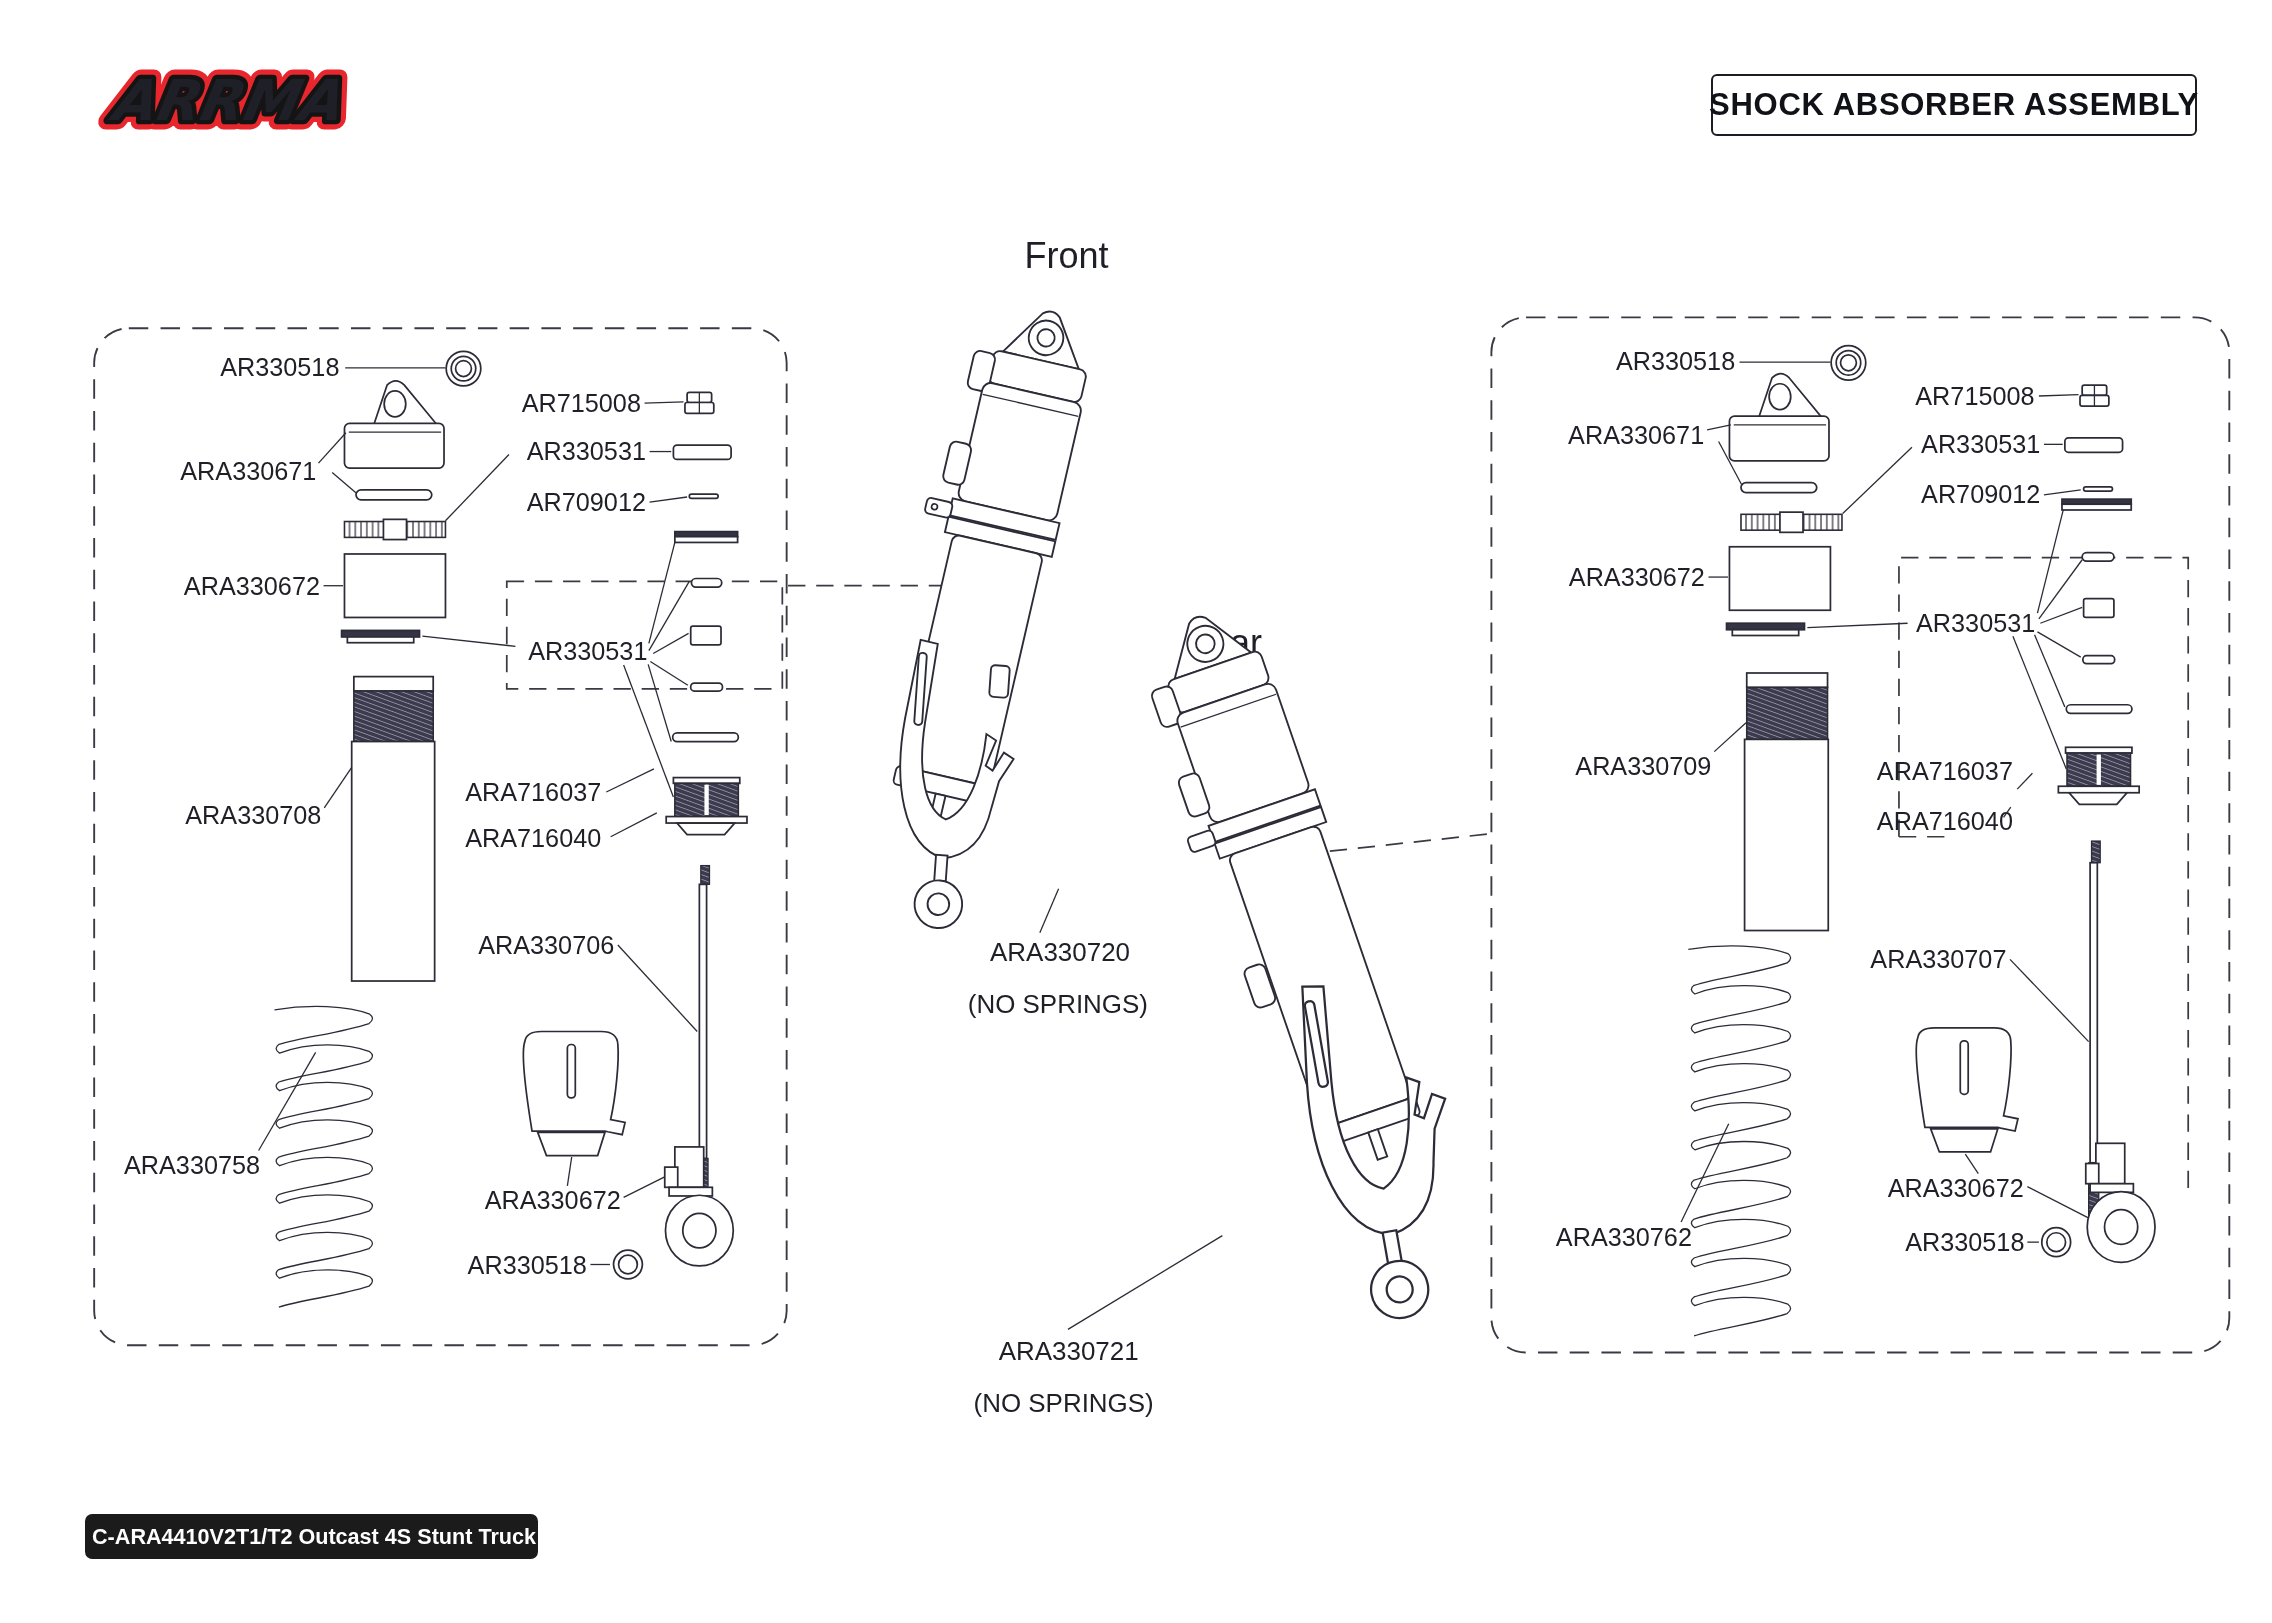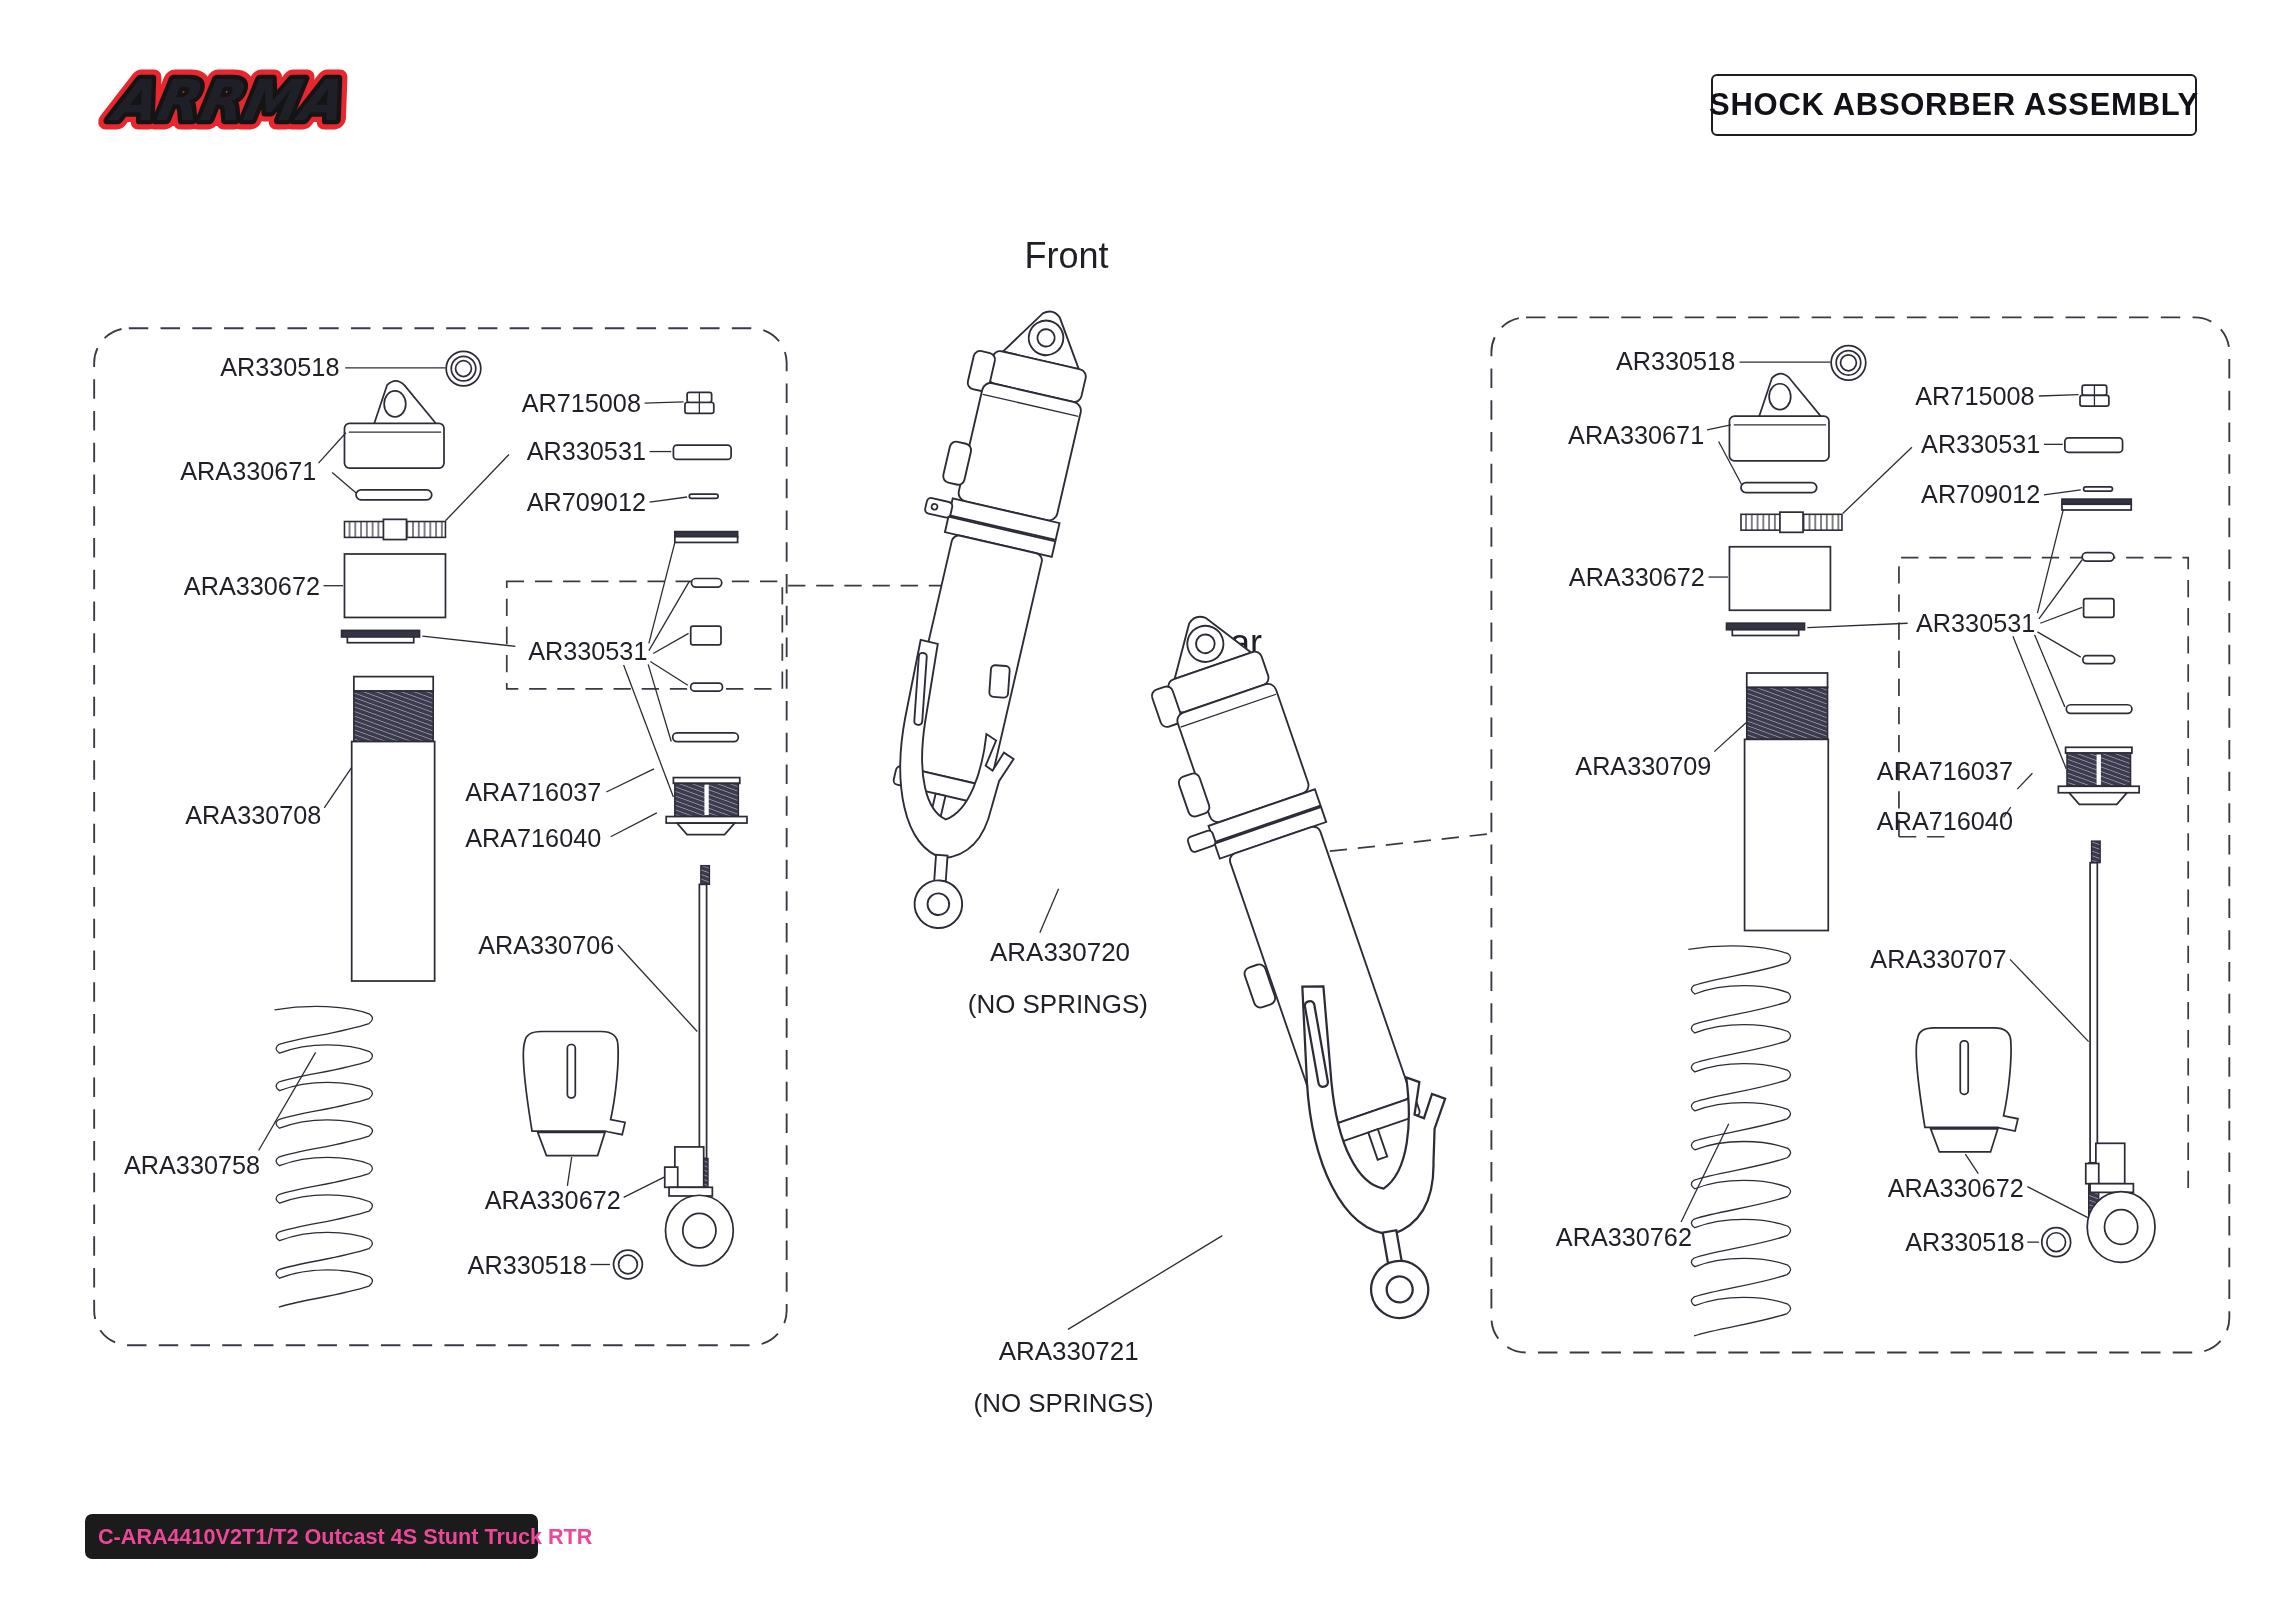--- a/index.html
+++ b/index.html
@@ -5,21 +5,21 @@
   html,body{margin:0;padding:0;background:#ffffff;}
   .page{position:relative;width:2273px;height:1623px;background:#ffffff;overflow:hidden;
         font-family:"Liberation Sans","DejaVu Sans",sans-serif;}
   .page svg{position:absolute;left:0;top:0;}
   .brand-box{position:absolute;left:79px;top:62px;width:303px;height:75px;}
   .title-box{position:absolute;left:1711px;top:74px;width:482px;height:58px;
              border:2.5px solid #1c1c24;border-radius:6px;display:flex;align-items:center;justify-content:center;}
   .title-box span{font-size:31px;font-weight:bold;color:#111118;letter-spacing:0.7px;white-space:nowrap;}
   .footer-chip{position:absolute;left:85px;top:1514px;width:453px;height:45px;background:#1b1b1b;
                border-radius:7.2px;display:flex;align-items:center;}
-  .footer-chip span{color:#ec4899;font-weight:bold;font-size:21.6px;padding-left:13px;white-space:nowrap;}
+  .footer-chip span{color:#ffffff;font-weight:bold;font-size:21.6px;padding-left:7px;white-space:nowrap;}
   text{fill:#1f1f28;}
   .lbl{font-size:35px;}
   .big{font-size:50px;}
   .mid{font-size:36px;}
   .ln{stroke:#2c2c38;stroke-width:1.8;fill:none;}
   .part{stroke:#2c2c38;stroke-width:2.4;fill:#ffffff;}
   .partd{stroke:#2c2c38;stroke-width:2.4;fill:#343444;}
   .shock{stroke:#2c2c38;stroke-width:2.6;fill:#ffffff;}
   .dash{stroke:#3a3a44;stroke-width:2.4;fill:none;stroke-dasharray:24 15;}
   .dashbox{stroke:#3a3a44;stroke-width:2.6;fill:none;stroke-dasharray:27 17;}

